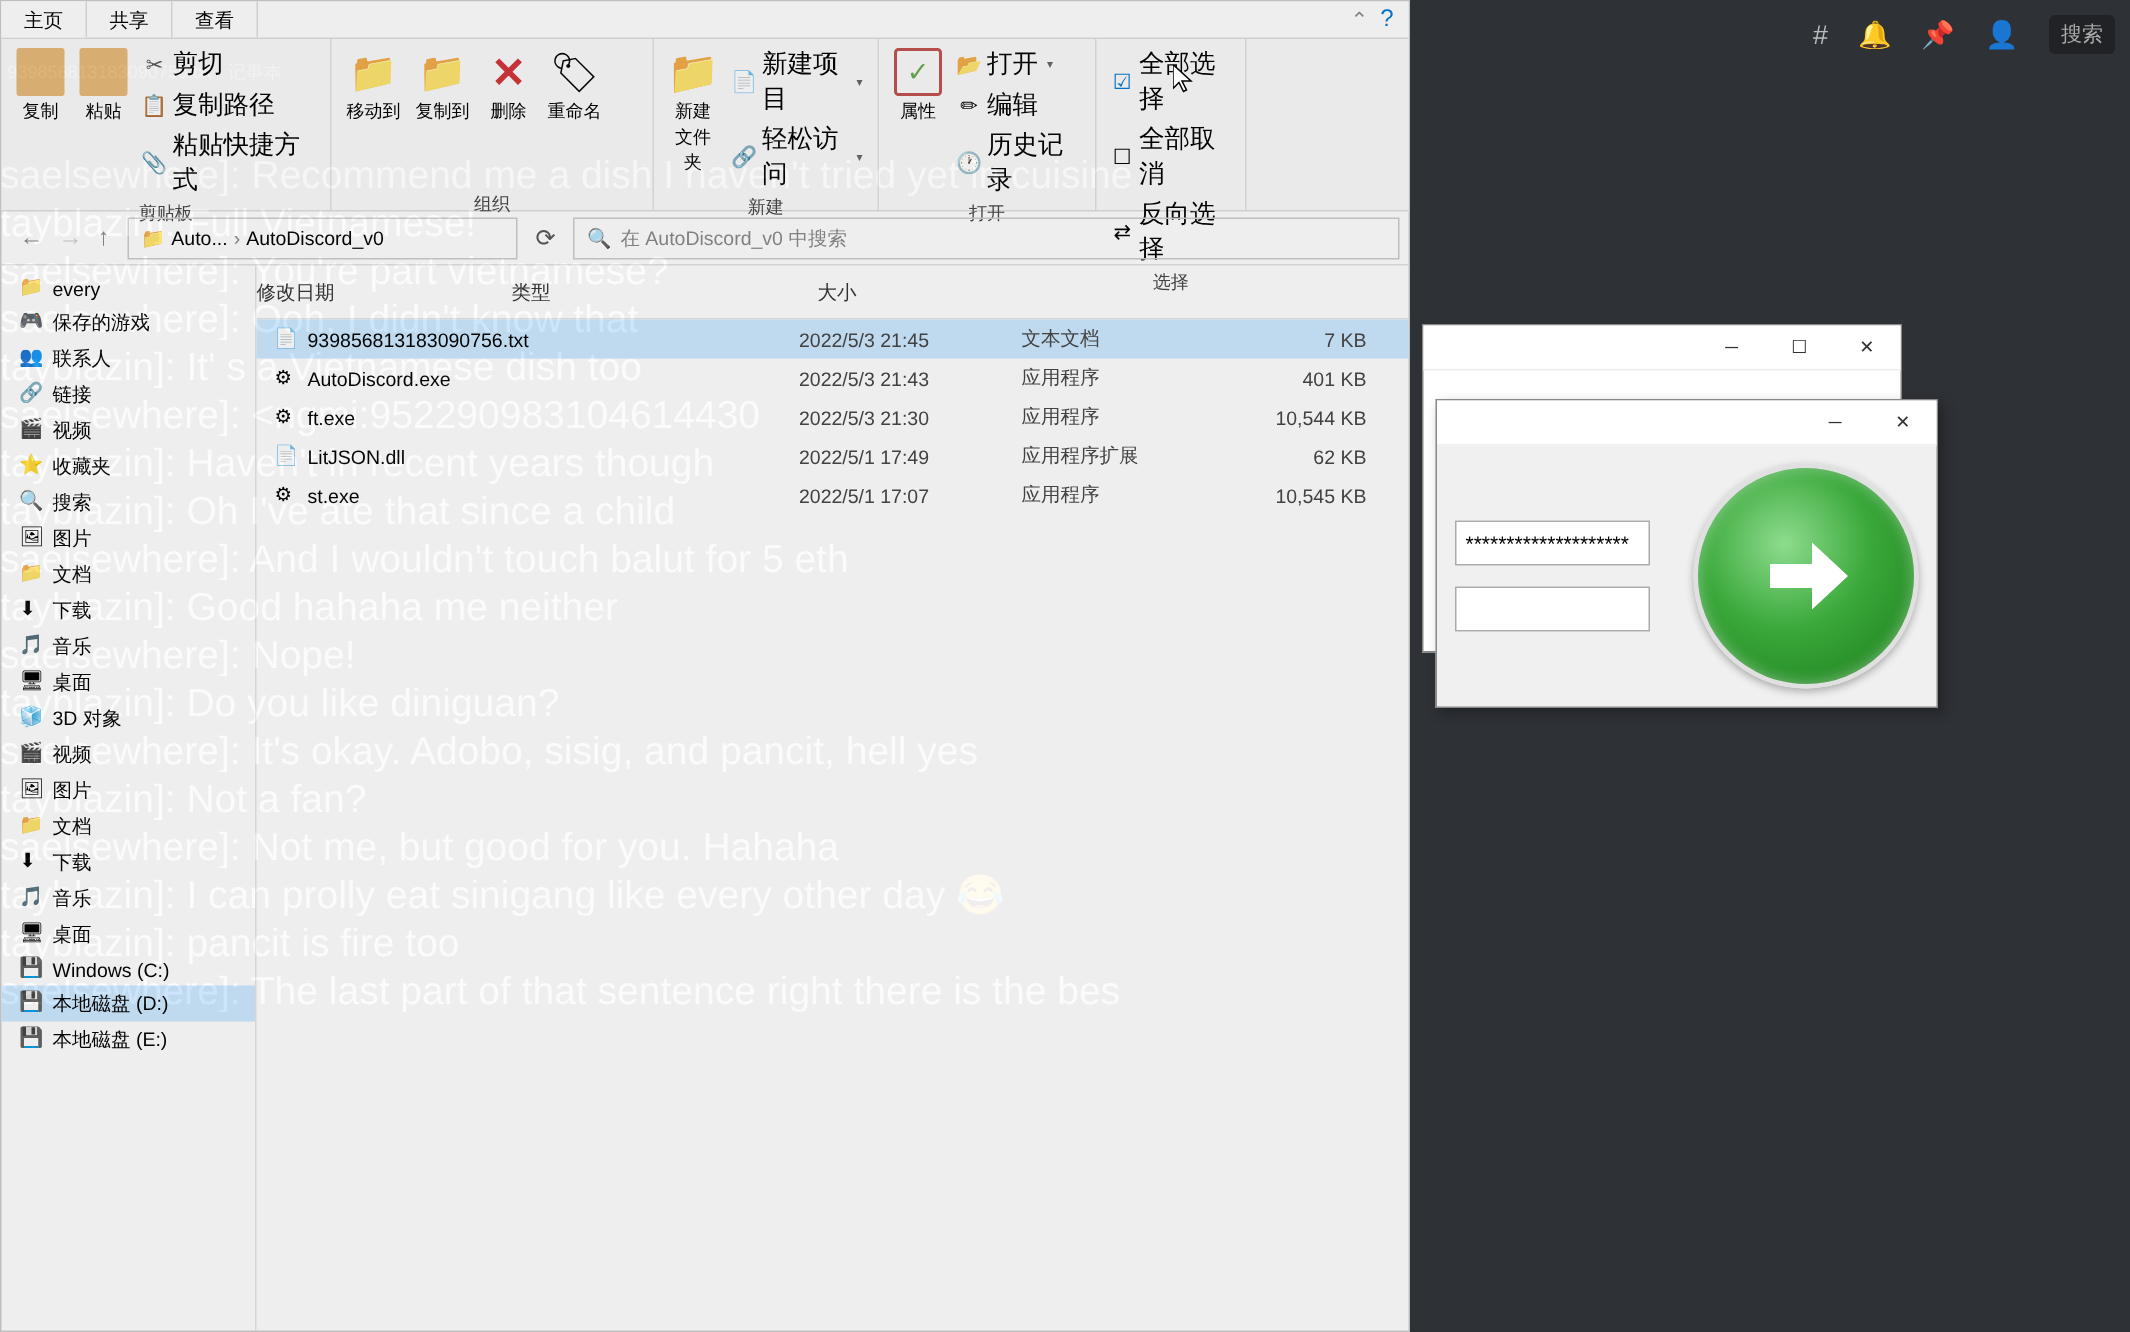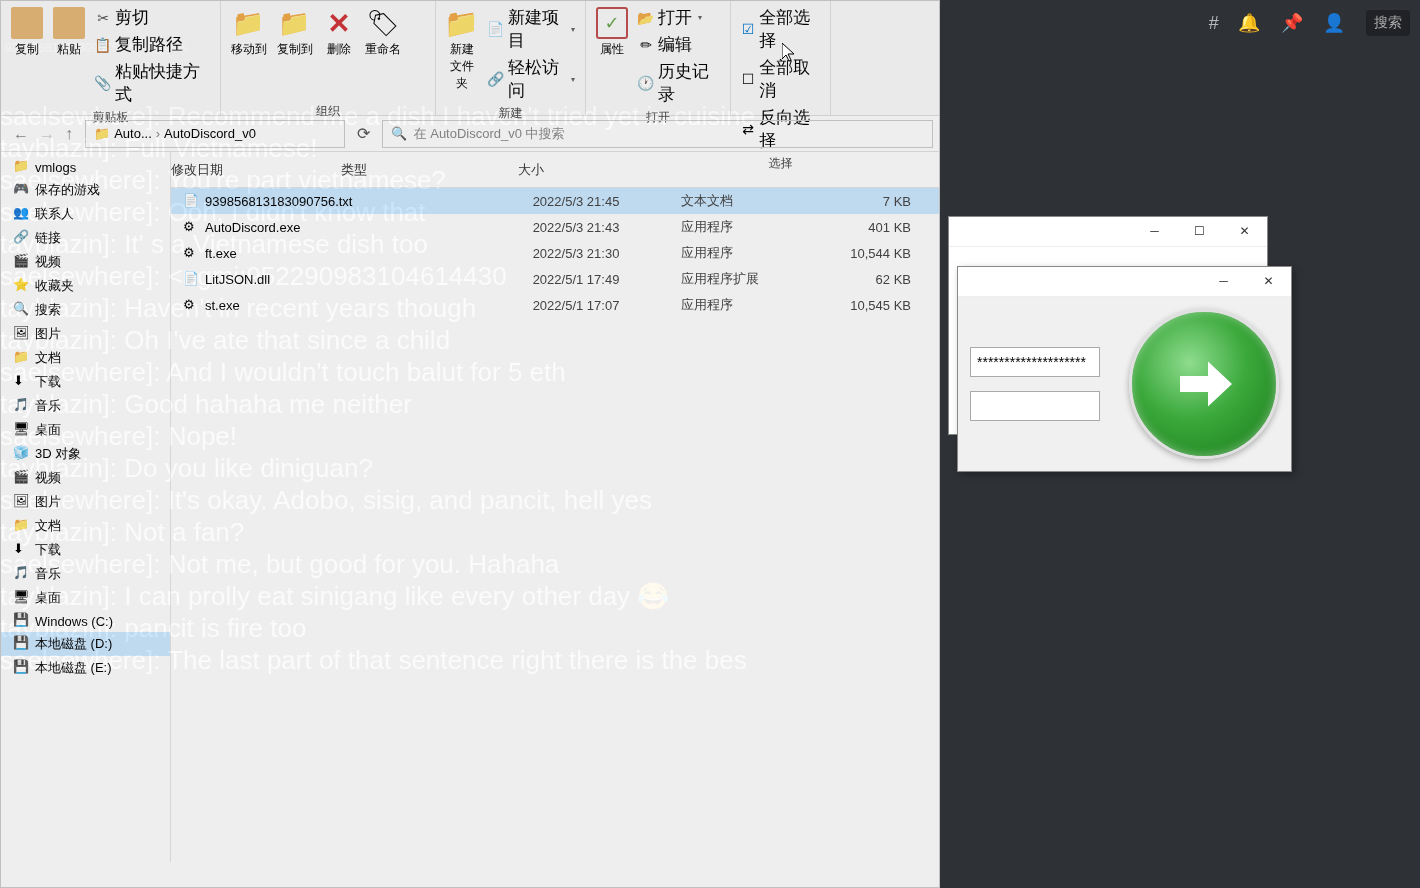--- a/index.html
+++ b/index.html
@@ -75,21 +75,21 @@
 .side-item { padding: 3px 8px 3px 12px; display: flex; align-items: center; gap: 6px; }
 .side-item.selected { background: #cce8ff; }
 .side-item .ico { width: 16px; height: 16px; font-size: 13px; line-height: 1; }
 
 
 .filelist { flex: 1; position: relative; }
 .columns { height: 36px; border-bottom: 1px solid #e5e5e5; display: flex; align-items: center; font-size: 13px; color: #333; }
 .col-name { flex: 0 0 310px; padding-left: 18px; }
 .col-date { flex: 0 0 170px; }
 .col-type { flex: 0 0 150px; }
-.col-size { flex: 0 0 100px; text-align: center; padding-right: 20px; }
+.col-size { flex: 0 0 100px; text-align: right; padding-right: 20px; }
 .file-row { height: 26px; display: flex; align-items: center; font-size: 13px; }
 .file-row.selected { background: #cce8ff; }
 .file-row .ico { width: 16px; height: 16px; margin-left: 12px; margin-right: 6px; font-size: 13px; }
 .file-row .name { flex: 0 0 286px; }
 .file-row .date { flex: 0 0 170px; color: #444; text-align: center; }
 .file-row .type { flex: 0 0 150px; color: #444; margin-left: 20px; }
 .file-row .size { flex: 0 0 100px; text-align: right; padding-right: 20px; color: #444; }
 
 
 .win1 { position: absolute; right: 152px; top: 216px; width: 320px; background: #fff; border: 1px solid #888; z-index: 3; }
@@ -139,20 +139,29 @@
     <div>saelsewhere]: Not me, but good for you. Hahaha</div>
     <div>tayblazin]: I can prolly eat sinigang like every other day 😂</div>
     <div>tayblazin]: pancit is fire too</div>
     <div>saelsewhere]: The last part of that sentence right there is the bes</div>
   </div>
 
 <div class="notepad-faint">939856813183090756.txt - 记事本</div>
 
 <div class="explorer">
 
+  <div class="tabs">
+    <div class="tab active">主页</div>
+    <div class="tab">共享</div>
+    <div class="tab">查看</div>
+    <div class="tabs-right">
+      <span style="color:#888;font-size:14px;">⌃</span>
+      <span class="help-icon">?</span>
+    </div>
+  </div>
 
   <div class="ribbon">
 
     <div class="ribbon-group" style="width:220px;">
       <div class="ribbon-group-content">
         <div class="big-btn">
           <div class="ico ico-clipboard"></div>
           <span>复制</span>
         </div>
         <div class="big-btn">
@@ -282,21 +291,21 @@
       <span>🔍</span>
       <span>在 AutoDiscord_v0 中搜索</span>
     </div>
   </div>
 
   <div class="main-area">
 
     <div class="sidebar" id="sidebar">
         <div class="side-item">
           <span class="ico">📁</span>
-          <span>vmlogs</span>
+          <span>every</span>
         </div>
         <div class="side-item">
           <span class="ico">🎮</span>
           <span>保存的游戏</span>
         </div>
         <div class="side-item">
           <span class="ico">👥</span>
           <span>联系人</span>
         </div>
         <div class="side-item">

